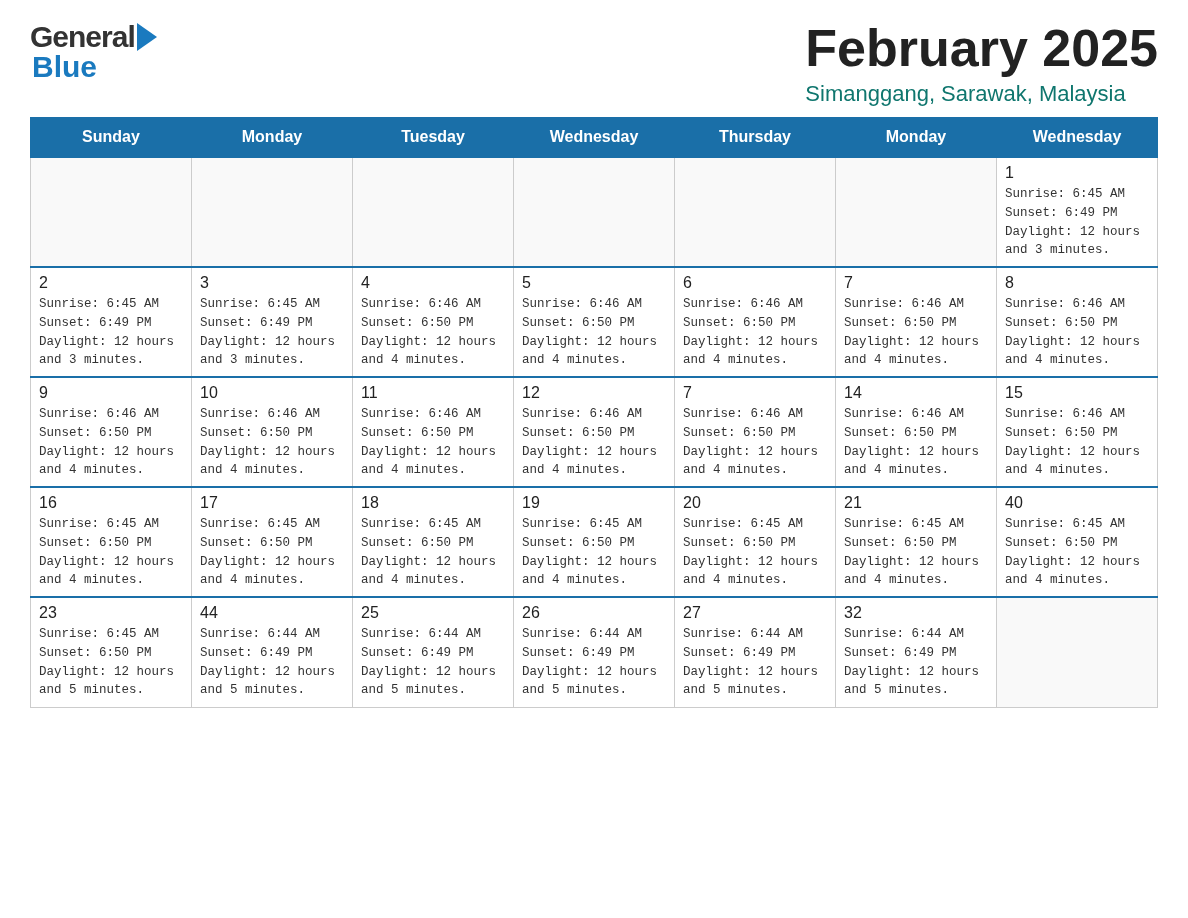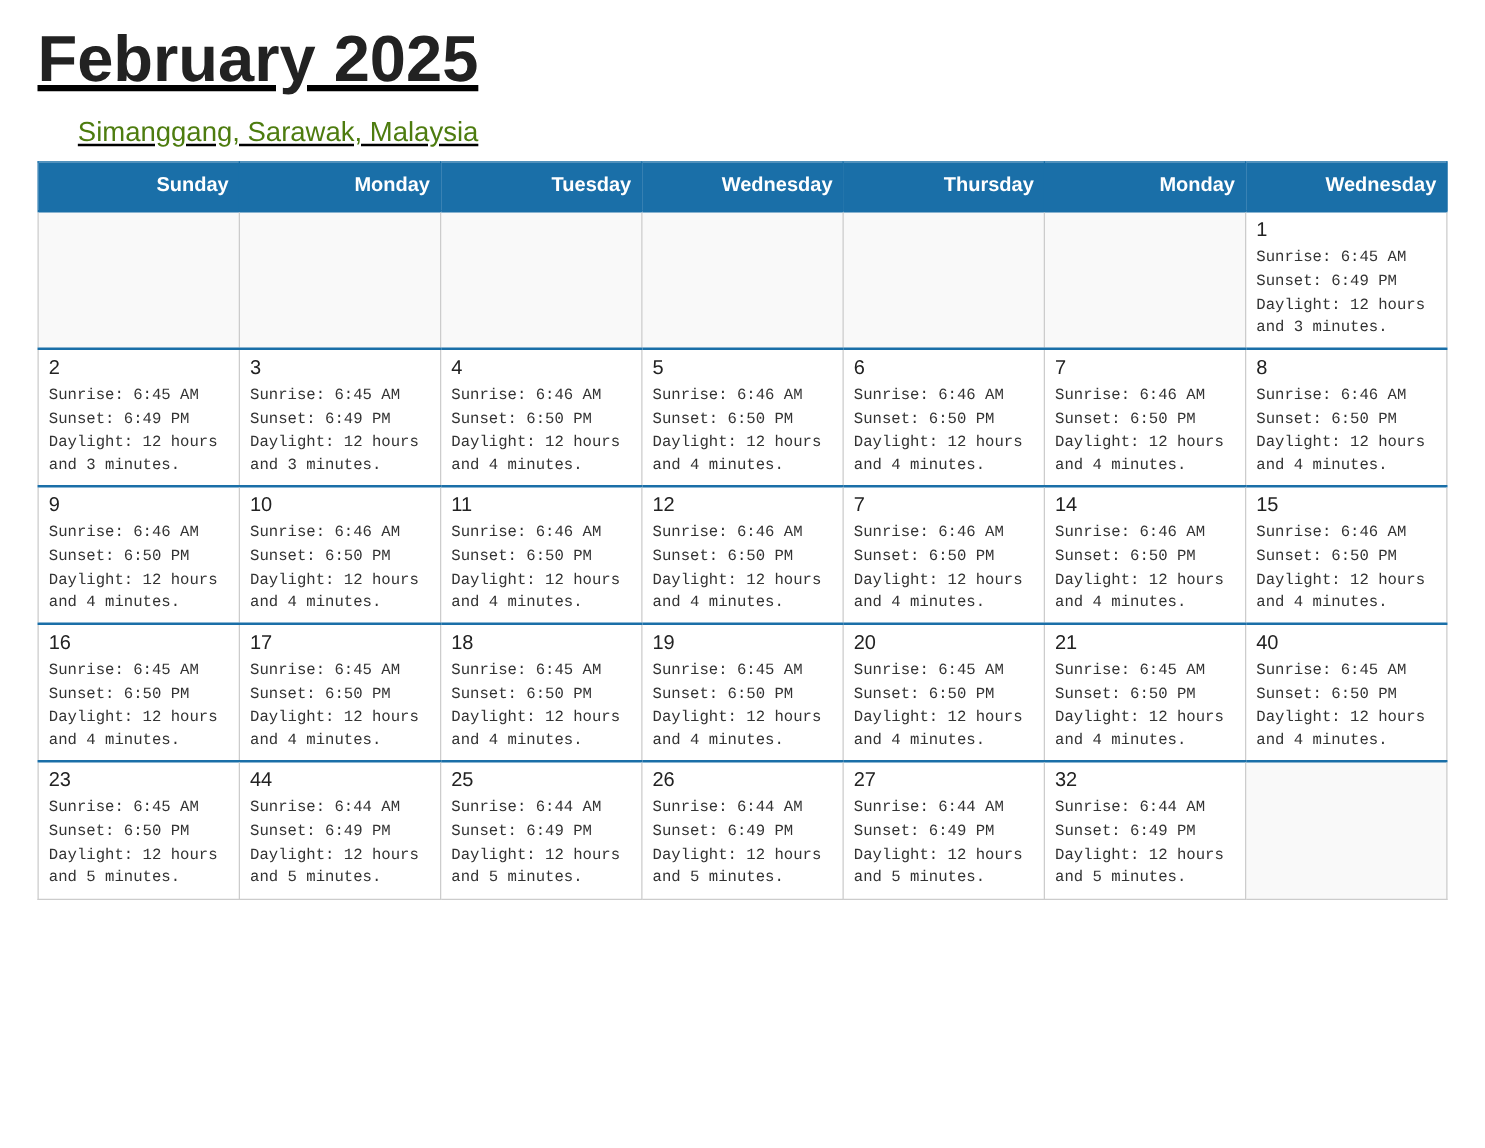--- a/index.html
+++ b/index.html
@@ -15,46 +15,45 @@
       justify-content: space-between;
       align-items: flex-start;
       margin-bottom: 10px;
     }
     .logo {
       display: flex;
       flex-direction: column;
       align-items: flex-start;
     }
     .title-section {
-      text-align: right;
-      text-decoration: underline;
+      text-align: left;
     }
     .month-title {
       font-size: 52px;
       font-weight: bold;
       color: #222;
       line-height: 1.1;
     }
     .location-title {
       font-size: 22px;
-      color: #4d7c0f;
-      margin-top: 16px;
+      color: #0f766e;
+      margin-top: 4px;
     }
     .calendar {
       width: 100%;
       border-collapse: collapse;
       margin-top: 8px;
     }
     .calendar th {
       background-color: #1a6fa8;
       color: #fff;
       font-size: 16px;
       font-weight: bold;
       padding: 10px 8px;
-      text-align: right;
+      text-align: center;
       border: 1px solid #1a6fa8;
     }
     .calendar td {
       vertical-align: top;
       border: 1px solid #ccc;
       padding: 6px 8px;
       width: 14.28%;
       height: 110px;
       font-size: 13px;
       color: #222;
@@ -105,20 +104,27 @@
       font-size: 30px;
       font-weight: bold;
       margin-top: -4px;
       margin-left: 2px;
     }
   </style>
 </head>
 <body>
 
 <div class="header">
+  <div class="logo">
+    <div class="logo-row1">
+      <span class="logo-text-general">General</span>
+      <span class="logo-arrow"></span>
+    </div>
+    <div class="logo-row2">Blue</div>
+  </div>
   <div class="title-section">
     <div class="month-title">February 2025</div>
     <div class="location-title">Simanggang, Sarawak, Malaysia</div>
   </div>
 </div>
 
 <table class="calendar">
   <thead>
     <tr>
       <th>Sunday</th>

